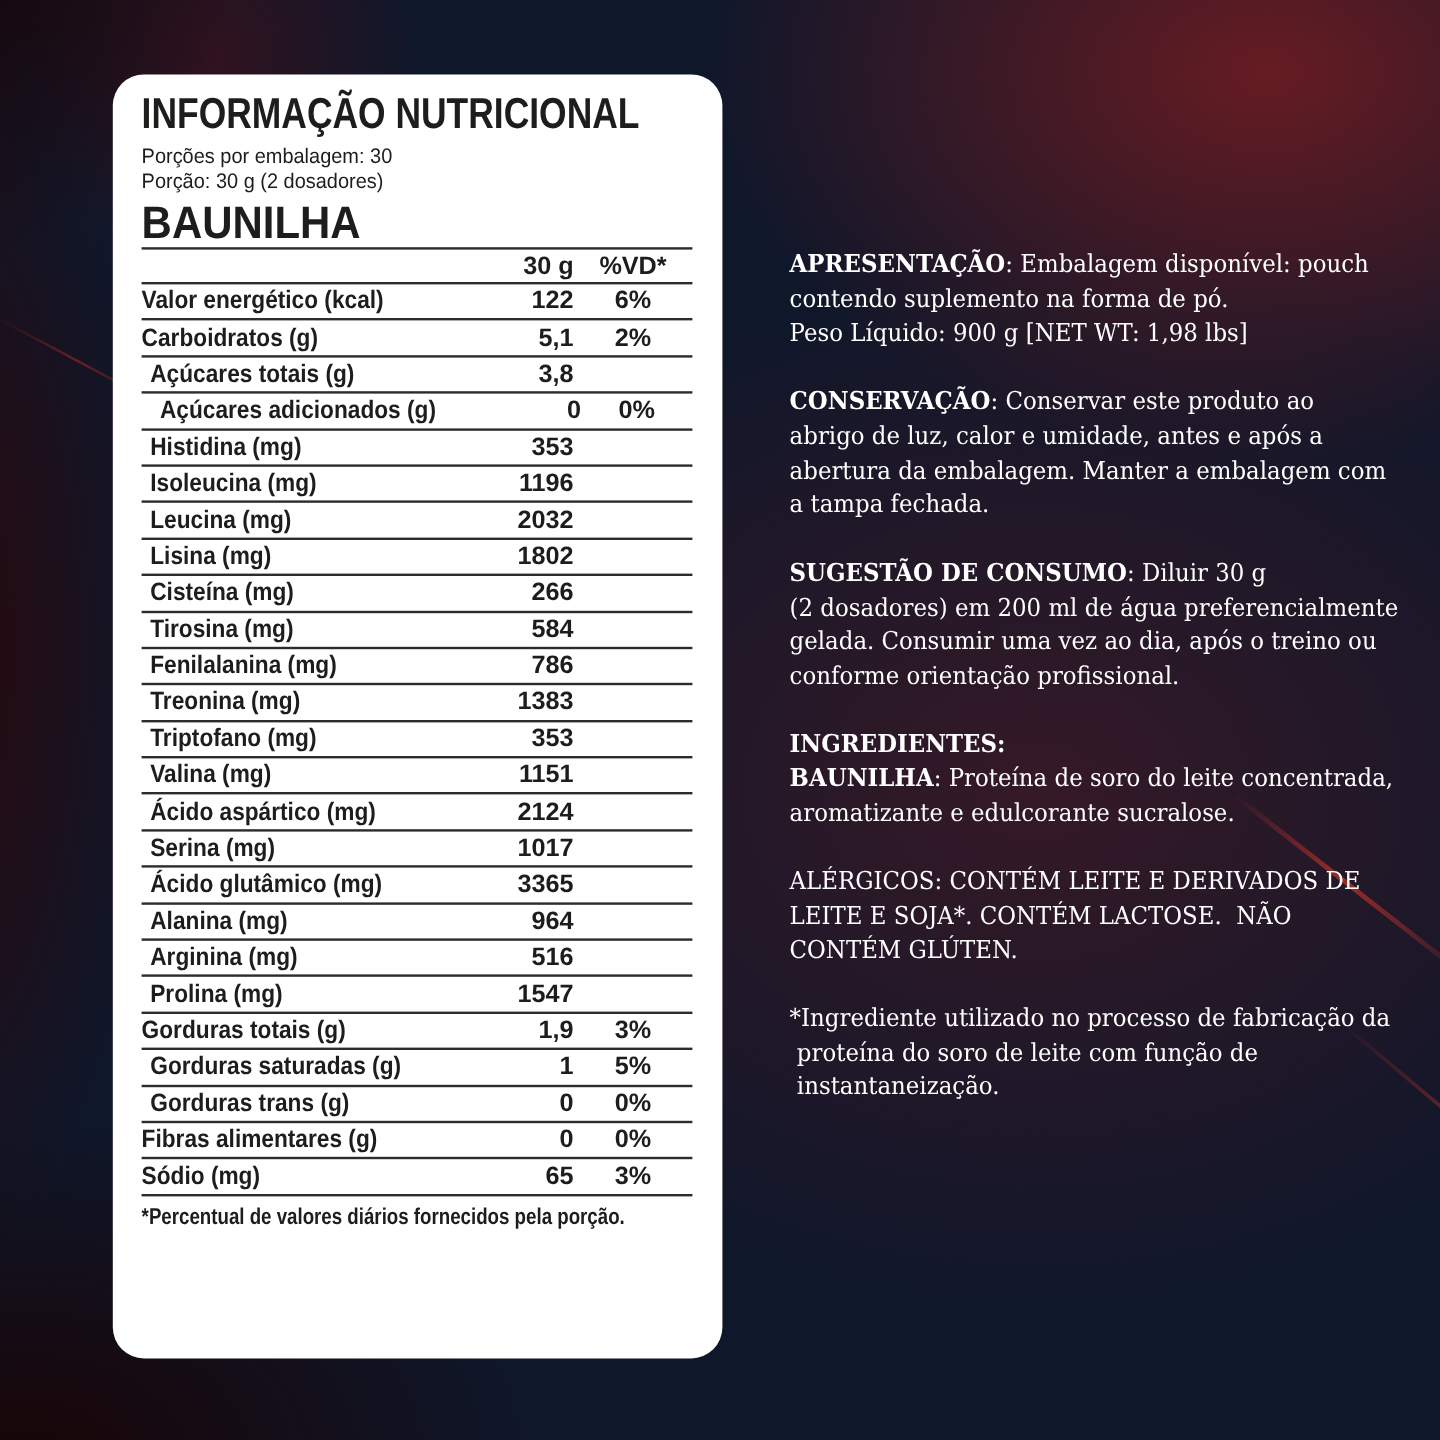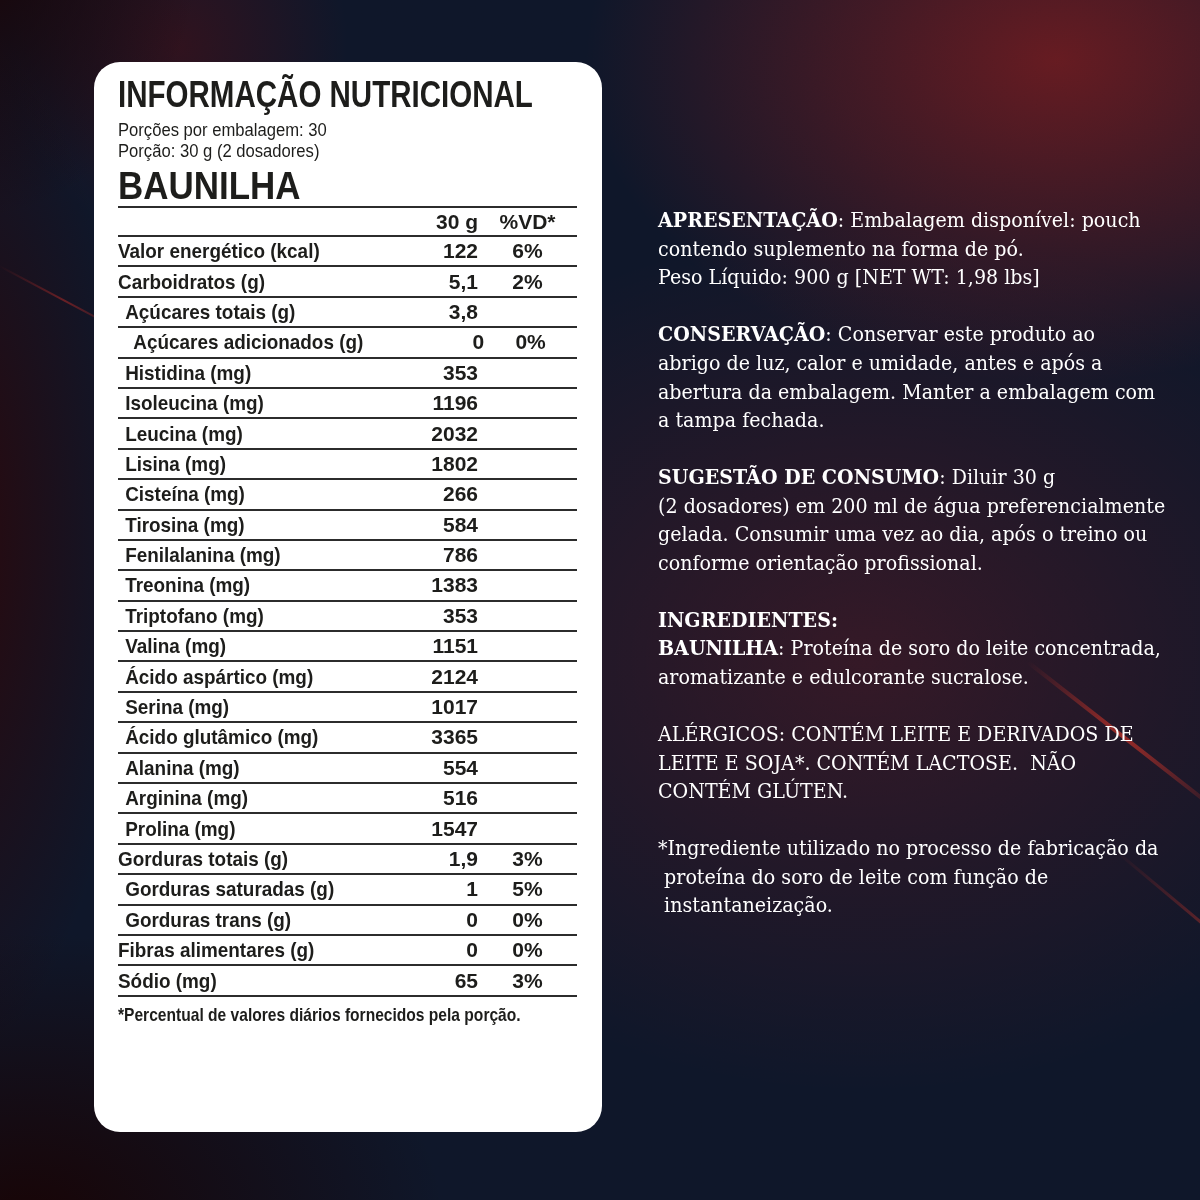--- a/index.html
+++ b/index.html
@@ -201,21 +201,21 @@
             <span class="c-val">1017</span>
             <span class="c-dv"></span>
           </div>
           <div class="row ind1">
             <span class="c-name">Ácido glutâmico (mg)</span>
             <span class="c-val">3365</span>
             <span class="c-dv"></span>
           </div>
           <div class="row ind1">
             <span class="c-name">Alanina (mg)</span>
-            <span class="c-val">554</span>
+            <span class="c-val">964</span>
             <span class="c-dv"></span>
           </div>
           <div class="row ind1">
             <span class="c-name">Arginina (mg)</span>
             <span class="c-val">516</span>
             <span class="c-dv"></span>
           </div>
           <div class="row ind1">
             <span class="c-name">Prolina (mg)</span>
             <span class="c-val">1547</span>

